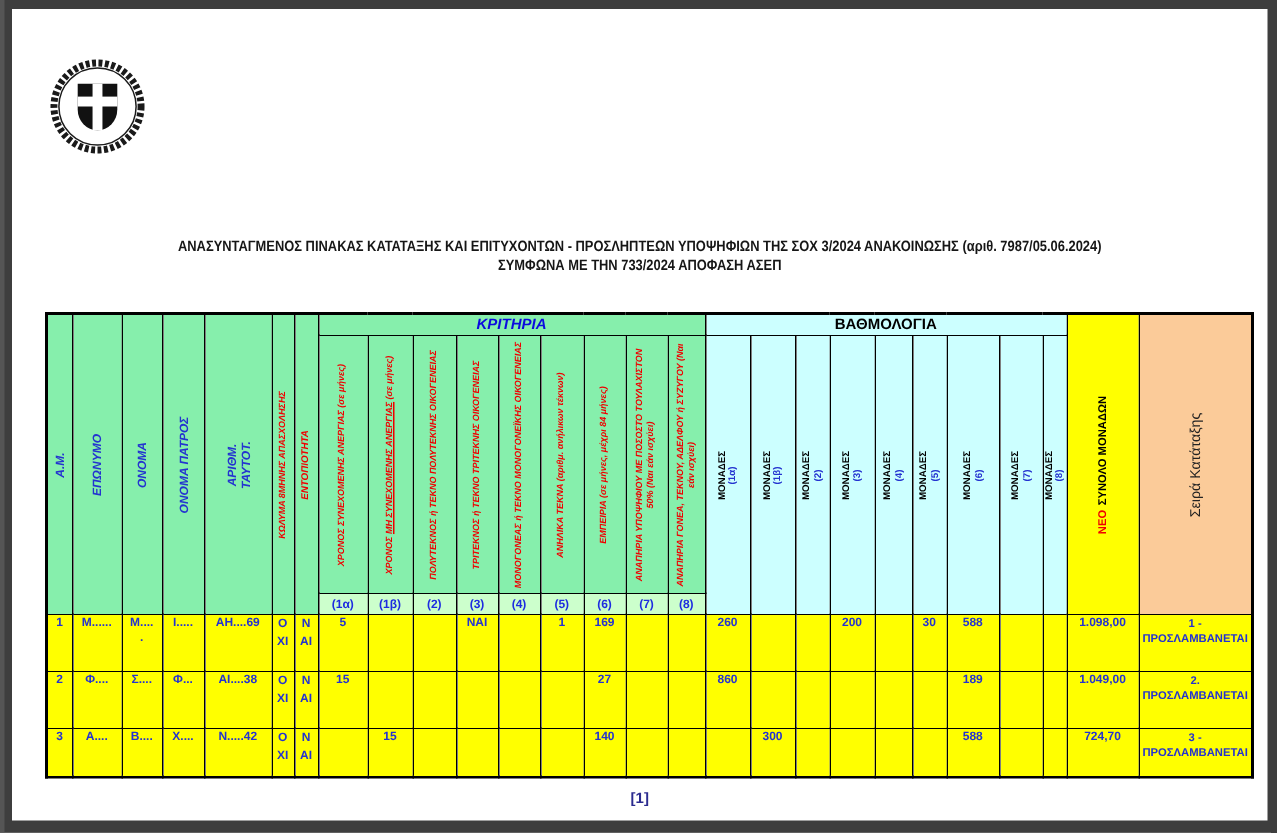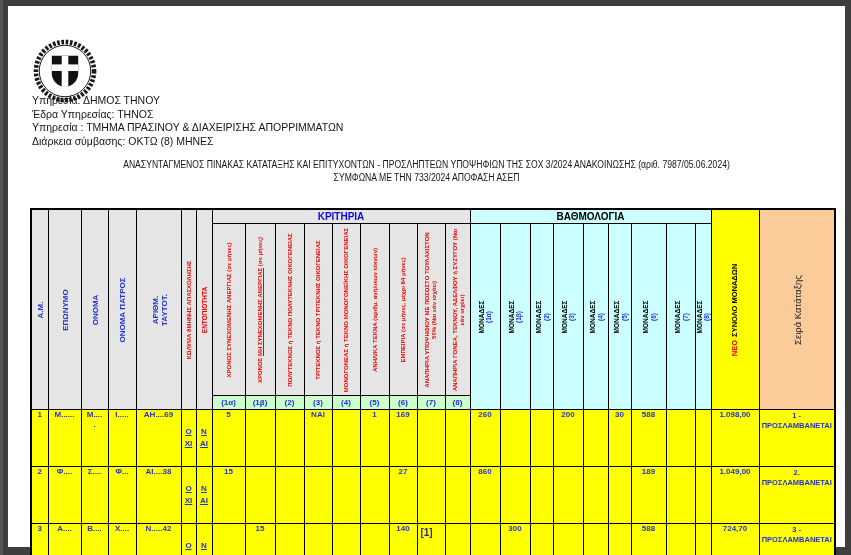--- a/index.html
+++ b/index.html
@@ -8,53 +8,53 @@
   #screen .edge{position:absolute;left:0;top:0;width:3px;height:100%;background:#555;}
   .page{position:absolute;left:8px;top:6px;width:837px;height:541px;background:#ffffff;}
 
   
   .emblem{position:absolute;left:24px;top:32px;width:66px;height:66px;}
 
   
   .org{position:absolute;left:24px;top:88px;font-size:10.5px;line-height:13.7px;color:#161616;}
 
   
-  .titles{position:absolute;left:0;top:152px;width:100%;text-align:center;color:#161616;}
+  .titles{position:absolute;left:0;top:152px;width:100%;text-align:center;color:#161616;font-weight:bold;}
   .titles .t-narrow{font-size:10px;line-height:13px;transform:scaleX(.86);transform-origin:50% 50%;}
   .titles .t-reg{font-size:10.5px;line-height:12.5px;}
 
   
   table.rank{position:absolute;left:22px;top:202px;border-collapse:collapse;table-layout:fixed;
              border:2px solid #000;}
   .rank td,.rank th{border:1px solid #000;padding:0;overflow:hidden;position:relative;
                     font-weight:normal;}
   tr.band{height:14px;} tr.heads{height:172px;} tr.codes{height:14px;}
   tr.r1,tr.r2{height:38px;} tr.r3{height:32px;}
 
-  .g{background:#e5e5e5;} .c{background:#ccffff;} .y{background:#ffff00;} .p{background:#fbcb99;}
+  .g{background:#86efac;font-style:italic;} .c{background:#ccffff;} .y{background:#ffff00;} .p{background:#fbcb99;}
 
   .band-label{font-size:10px;font-weight:bold;text-align:center;display:block;line-height:13px;}
   .blue{color:#0b0bdf;} .blk{color:#000;}
 
   .vtx{position:absolute;left:50%;top:50%;transform:translate(-50%,-50%) rotate(-90deg);
        display:flex;align-items:center;justify-content:center;text-align:center;white-space:pre-line;}
   .vt-id{font-size:8px;font-weight:bold;color:#2433d0;line-height:9px;}
   .vt-red{font-size:6px;font-weight:bold;color:#ef0000;line-height:7px;}
   .vt-mon{font-size:6.5px;font-weight:bold;color:#000;line-height:7.5px;flex-direction:column;}
   .vt-mon .code{color:#2433d0;display:block;}
   .vt-syn{font-size:7.5px;font-weight:bold;color:#000;line-height:8.5px;}
   .vt-syn .pre{color:#ef0000;margin-right:3px;}
   .vt-seira{font-size:9.5px;color:#222;line-height:11px;}
   .u{text-decoration:underline;}
 
   td.code-cell{background:#ccffcc;color:#1d2ce0;font-weight:bold;font-size:8px;text-align:center;
                vertical-align:middle;line-height:11px;}
   td.d{background:#ffff00;color:#2433d0;font-weight:bold;font-size:8px;text-align:center;
        vertical-align:top;white-space:pre-line;line-height:10px;}
-  td.d .stack{word-break:break-all;width:8px;margin:16px auto;line-height:12px;font-size:8px;text-decoration:underline;}
+  td.d .stack{word-break:break-all;width:8px;margin:0 auto;line-height:12px;font-size:8px;}
   td.d.seira-cell{font-size:7.5px;line-height:9.5px;padding-top:1px;}
 
   .pagenum{position:absolute;left:0;top:521px;width:100%;text-align:center;font-size:10px;
            color:#2b2b8f;font-weight:bold;}
 </style>
 </head>
 <body>
 
 <div id="screen">
   <div class="edge"></div>
@@ -62,26 +62,20 @@
 
     <svg class="emblem" viewBox="0 0 100 100">
       <circle cx="50" cy="50" r="44" fill="none" stroke="#1a1a1a" stroke-width="7" stroke-dasharray="4 2.5"></circle>
       <circle cx="50" cy="50" r="39" fill="none" stroke="#1a1a1a" stroke-width="1.5"></circle>
       <path d="M30 27 h40 v26 a20 21 0 0 1 -40 0 z" fill="#111"></path>
       <rect x="45" y="27" width="10" height="47" fill="#fff"></rect>
       <rect x="30" y="40" width="40" height="10" fill="#fff"></rect>
       <rect x="46.5" y="28.5" width="7" height="44" fill="#111" opacity="0"></rect>
     </svg>
 
-    <div class="org">
-      <div>Υπηρεσία: ΔΗΜΟΣ ΤΗΝΟΥ</div>
-      <div>Έδρα Υπηρεσίας: ΤΗΝΟΣ</div>
-      <div>Υπηρεσία :  ΤΜΗΜΑ ΠΡΑΣΙΝΟΥ &amp; ΔΙΑΧΕΙΡΙΣΗΣ ΑΠΟΡΡΙΜΜΑΤΩΝ</div>
-      <div>Διάρκεια σύμβασης: ΟΚΤΩ (8) ΜΗΝΕΣ</div>
-    </div>
 
     <div class="titles">
       <div class="t-narrow">ΑΝΑΣΥΝΤΑΓΜΕΝΟΣ ΠΙΝΑΚΑΣ ΚΑΤΑΤΑΞΗΣ ΚΑΙ ΕΠΙΤΥΧΟΝΤΩΝ - ΠΡΟΣΛΗΠΤΕΩΝ ΥΠΟΨΗΦΙΩΝ ΤΗΣ ΣΟΧ 3/2024  ΑΝΑΚΟΙΝΩΣΗΣ (αριθ. 7987/05.06.2024)</div>
       <div class="t-narrow">ΣΥΜΦΩΝΑ ΜΕ ΤΗΝ 733/2024 ΑΠΟΦΑΣΗ ΑΣΕΠ</div>
     </div>
 
     <table class="rank">
       <colgroup>
         <col style="width:17px">
           <col style="width:33px">

